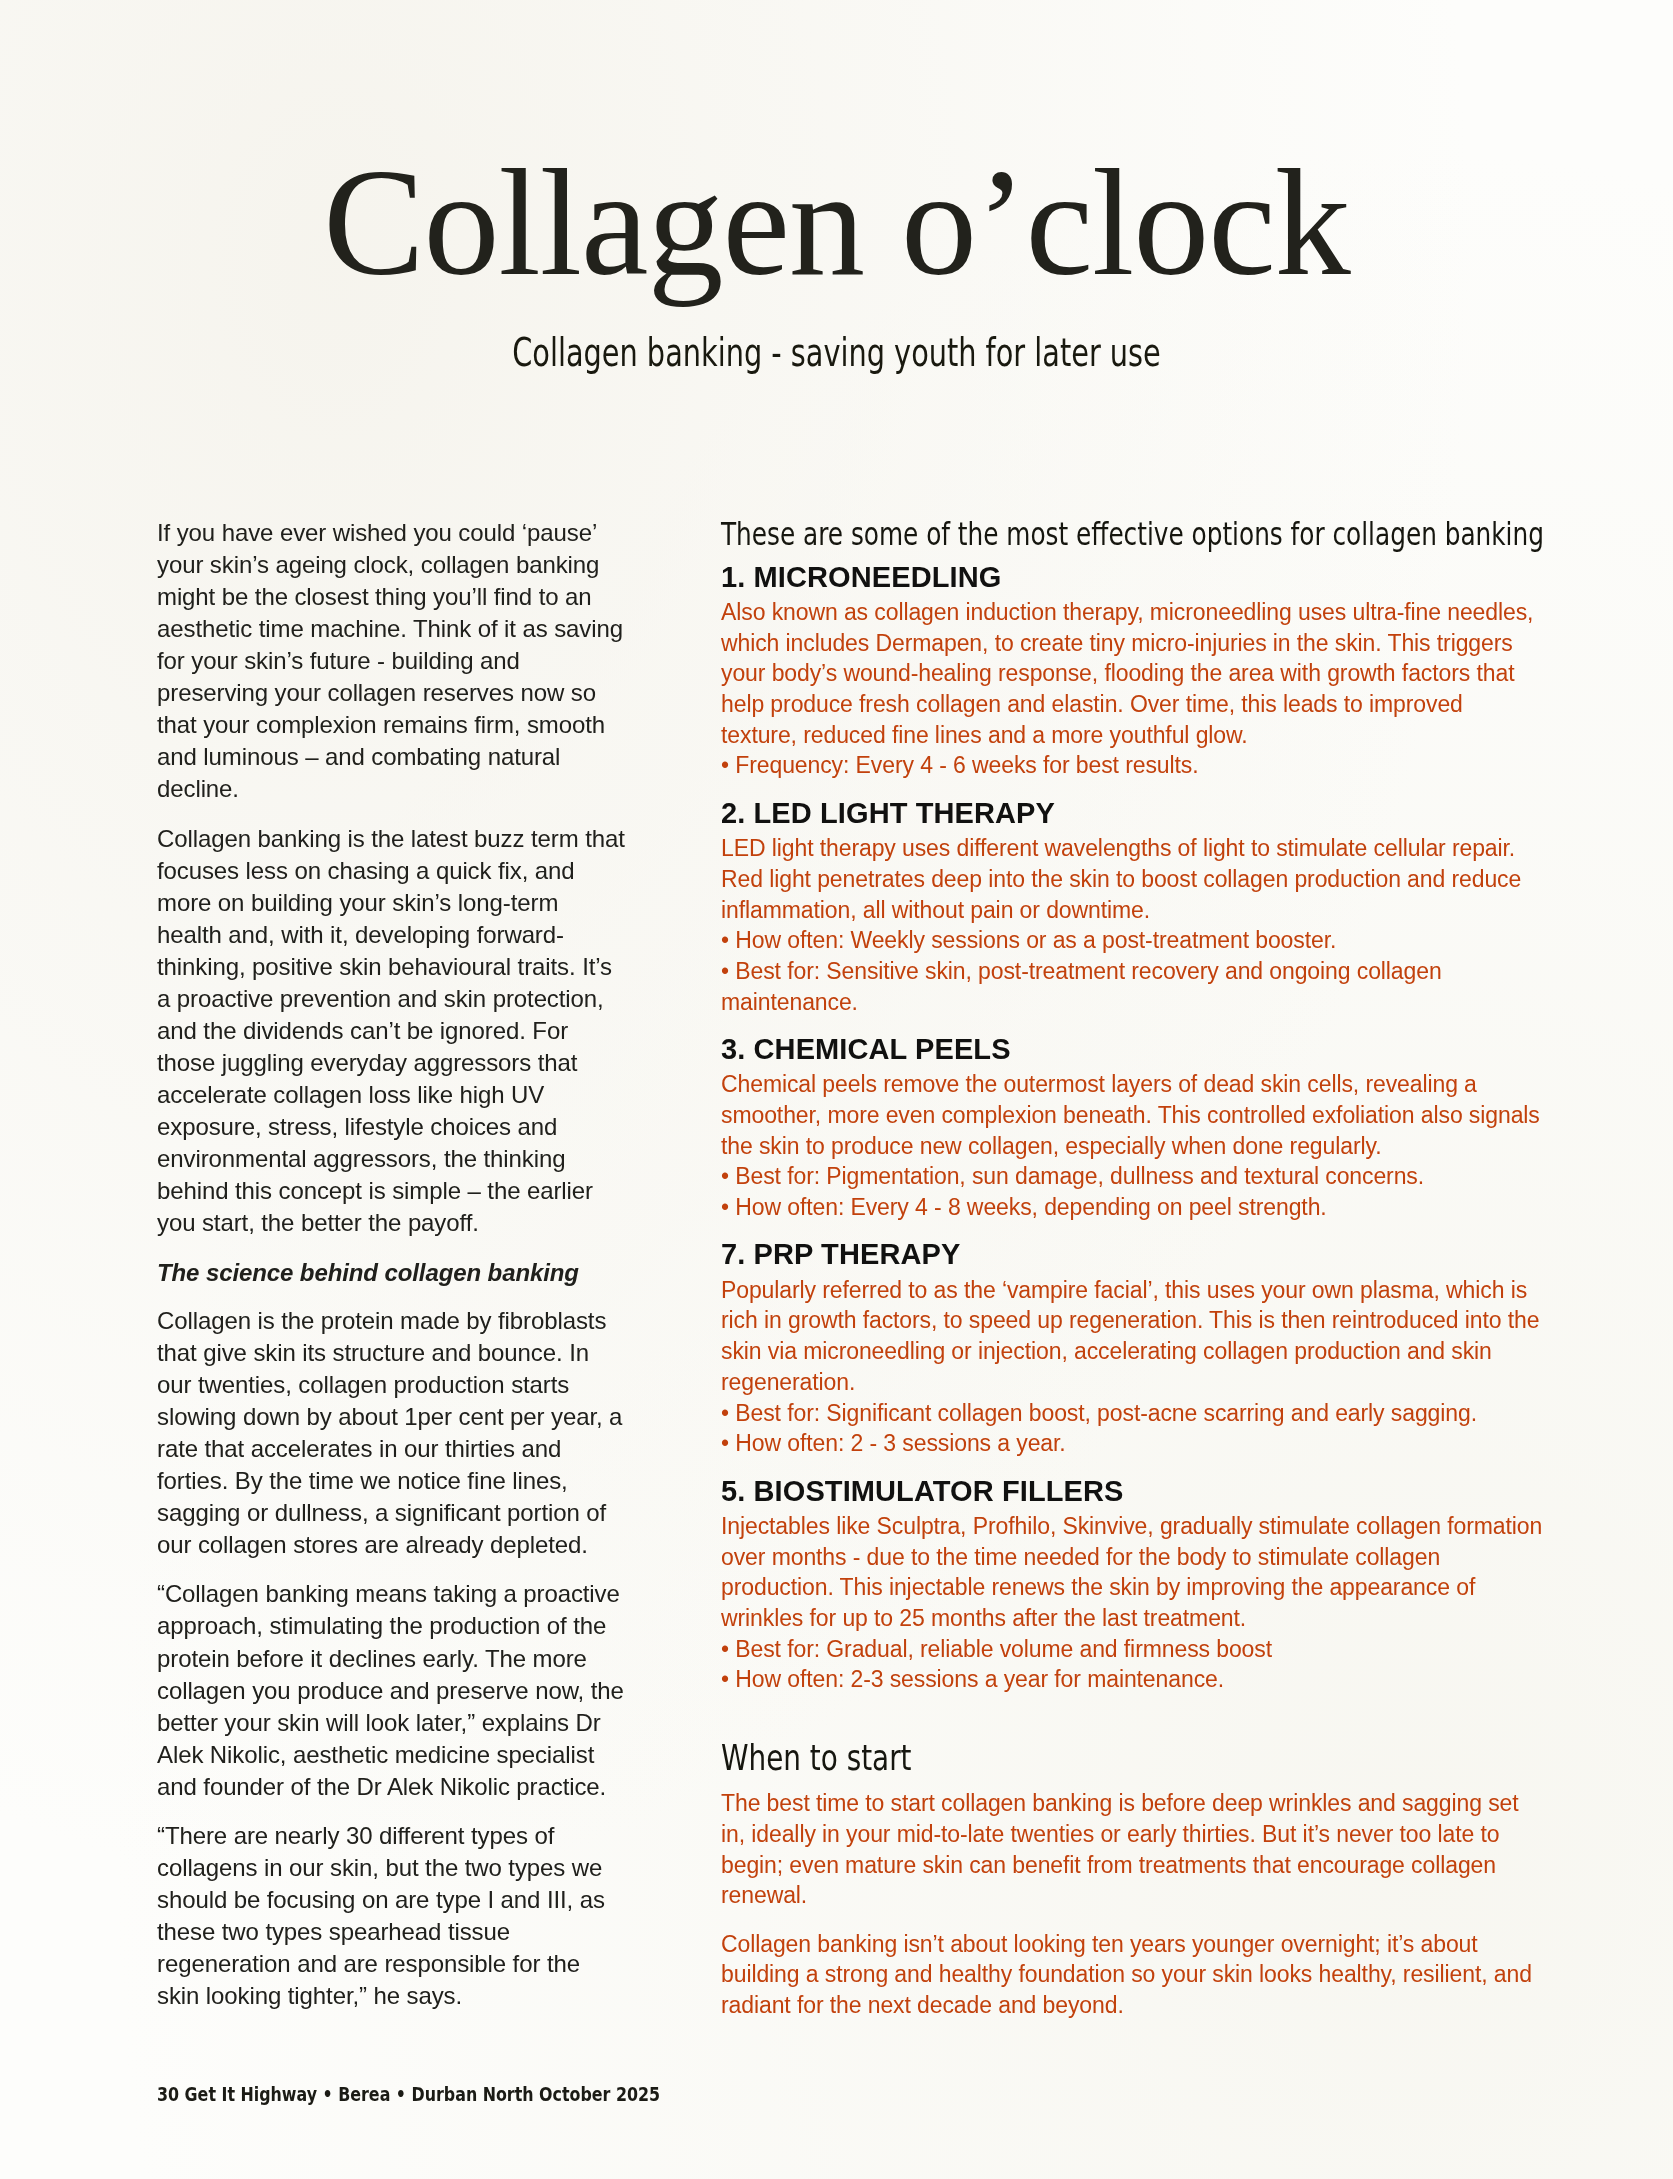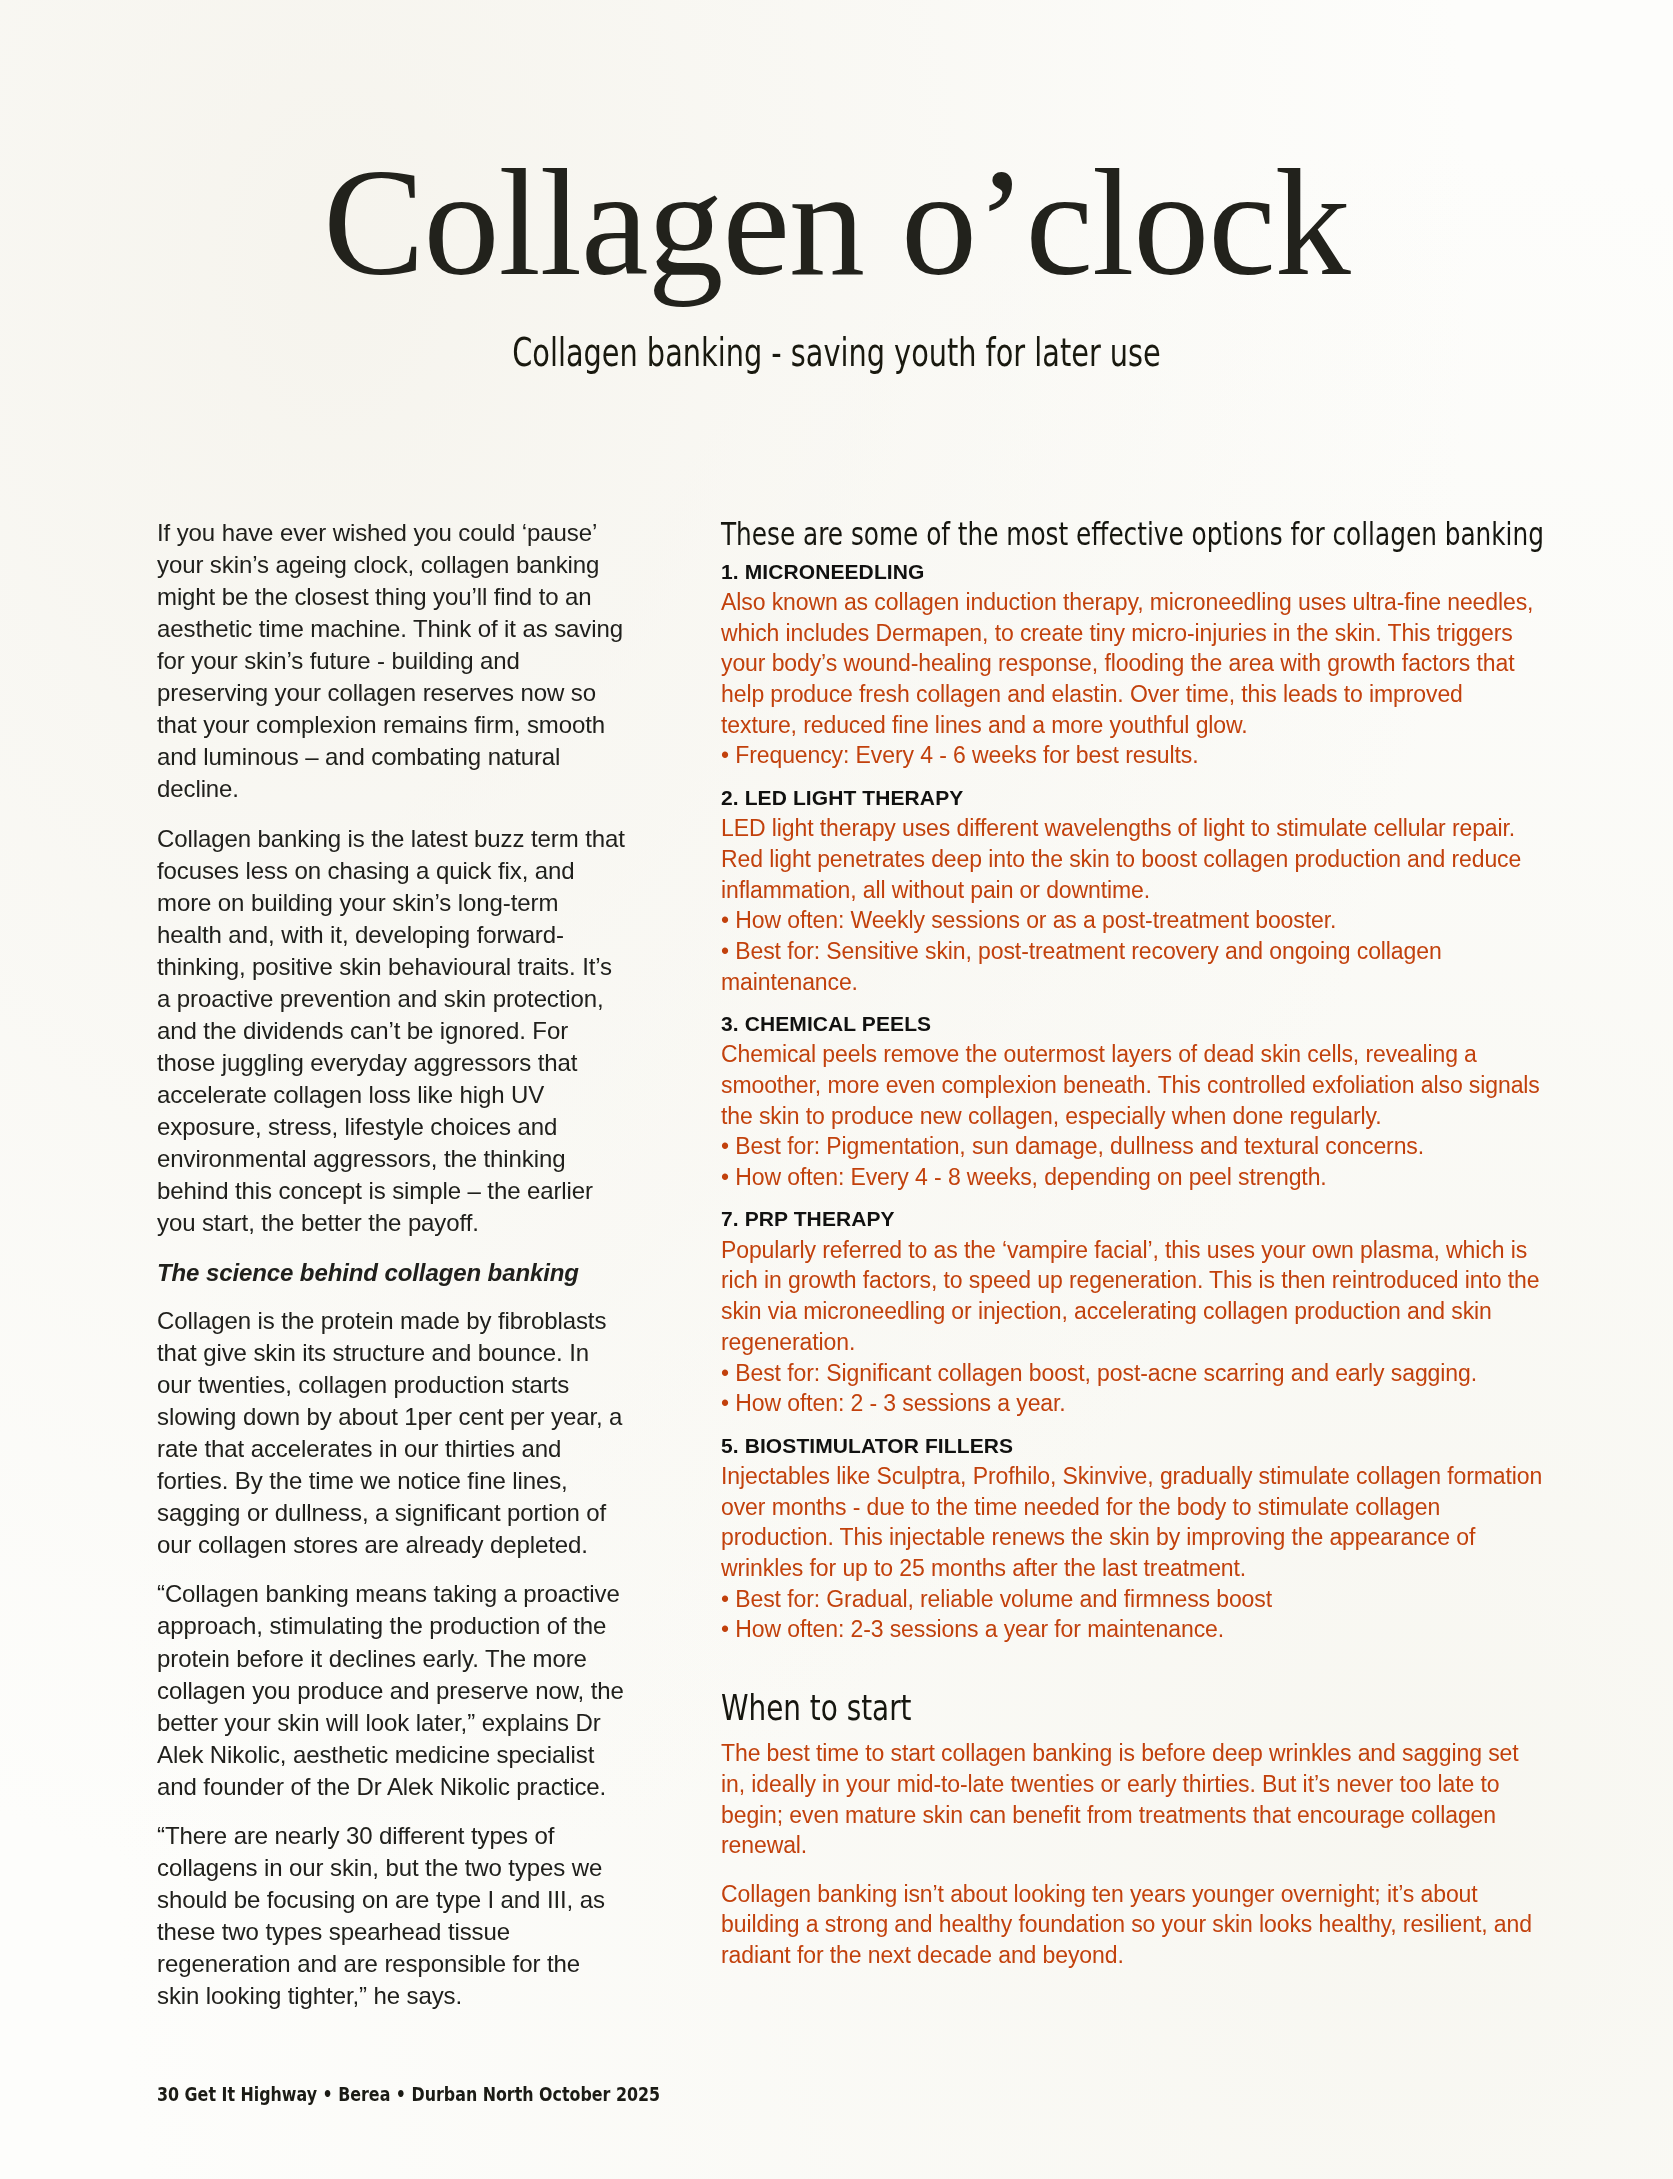--- a/index.html
+++ b/index.html
@@ -102,21 +102,21 @@
     transform: scaleX(0.86);
     transform-origin: left center;
     white-space: nowrap;
   }
   .section-title.when {
     font-size: 36px;
     margin: 43px 0 9.8px 0;
   }
 
   .item-head {
-    font-size: 21px;
+    font-size: 29px;
     font-weight: bold;
     line-height: 1.25;
     color: #111110;
     margin: 13.7px 0 2px 0;
     letter-spacing: 0.1px;
   }
   .item-head.first { margin-top: 2px; }
 
   .col-right p {
     margin: 0;

